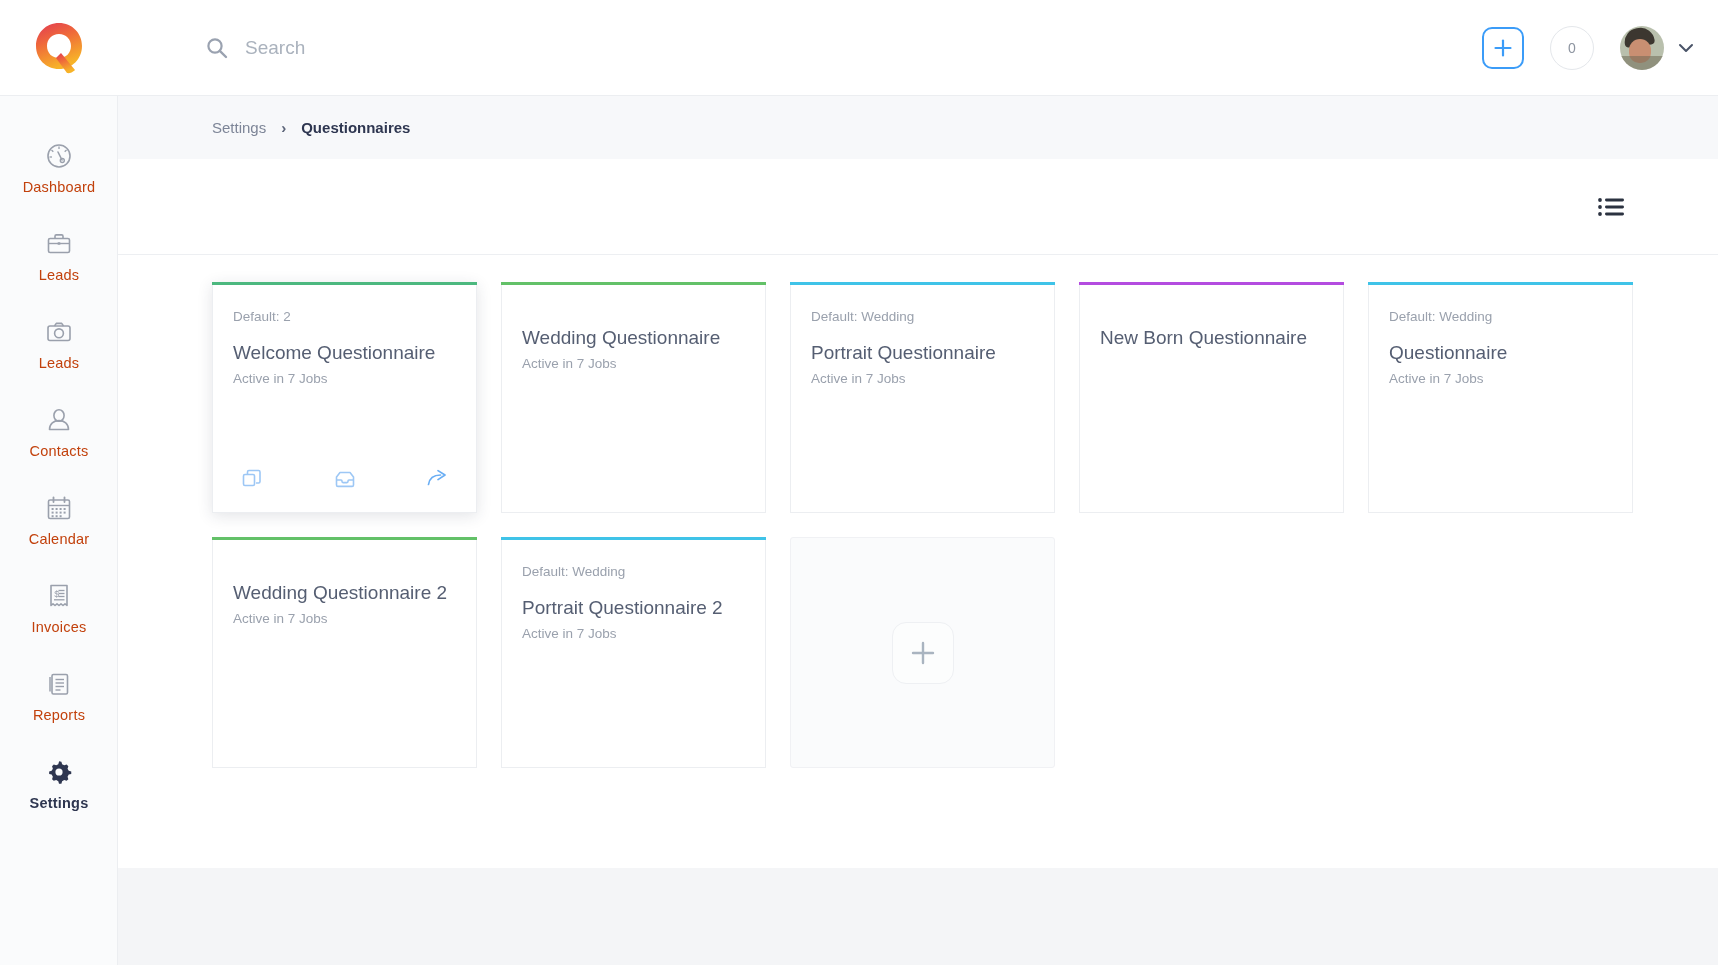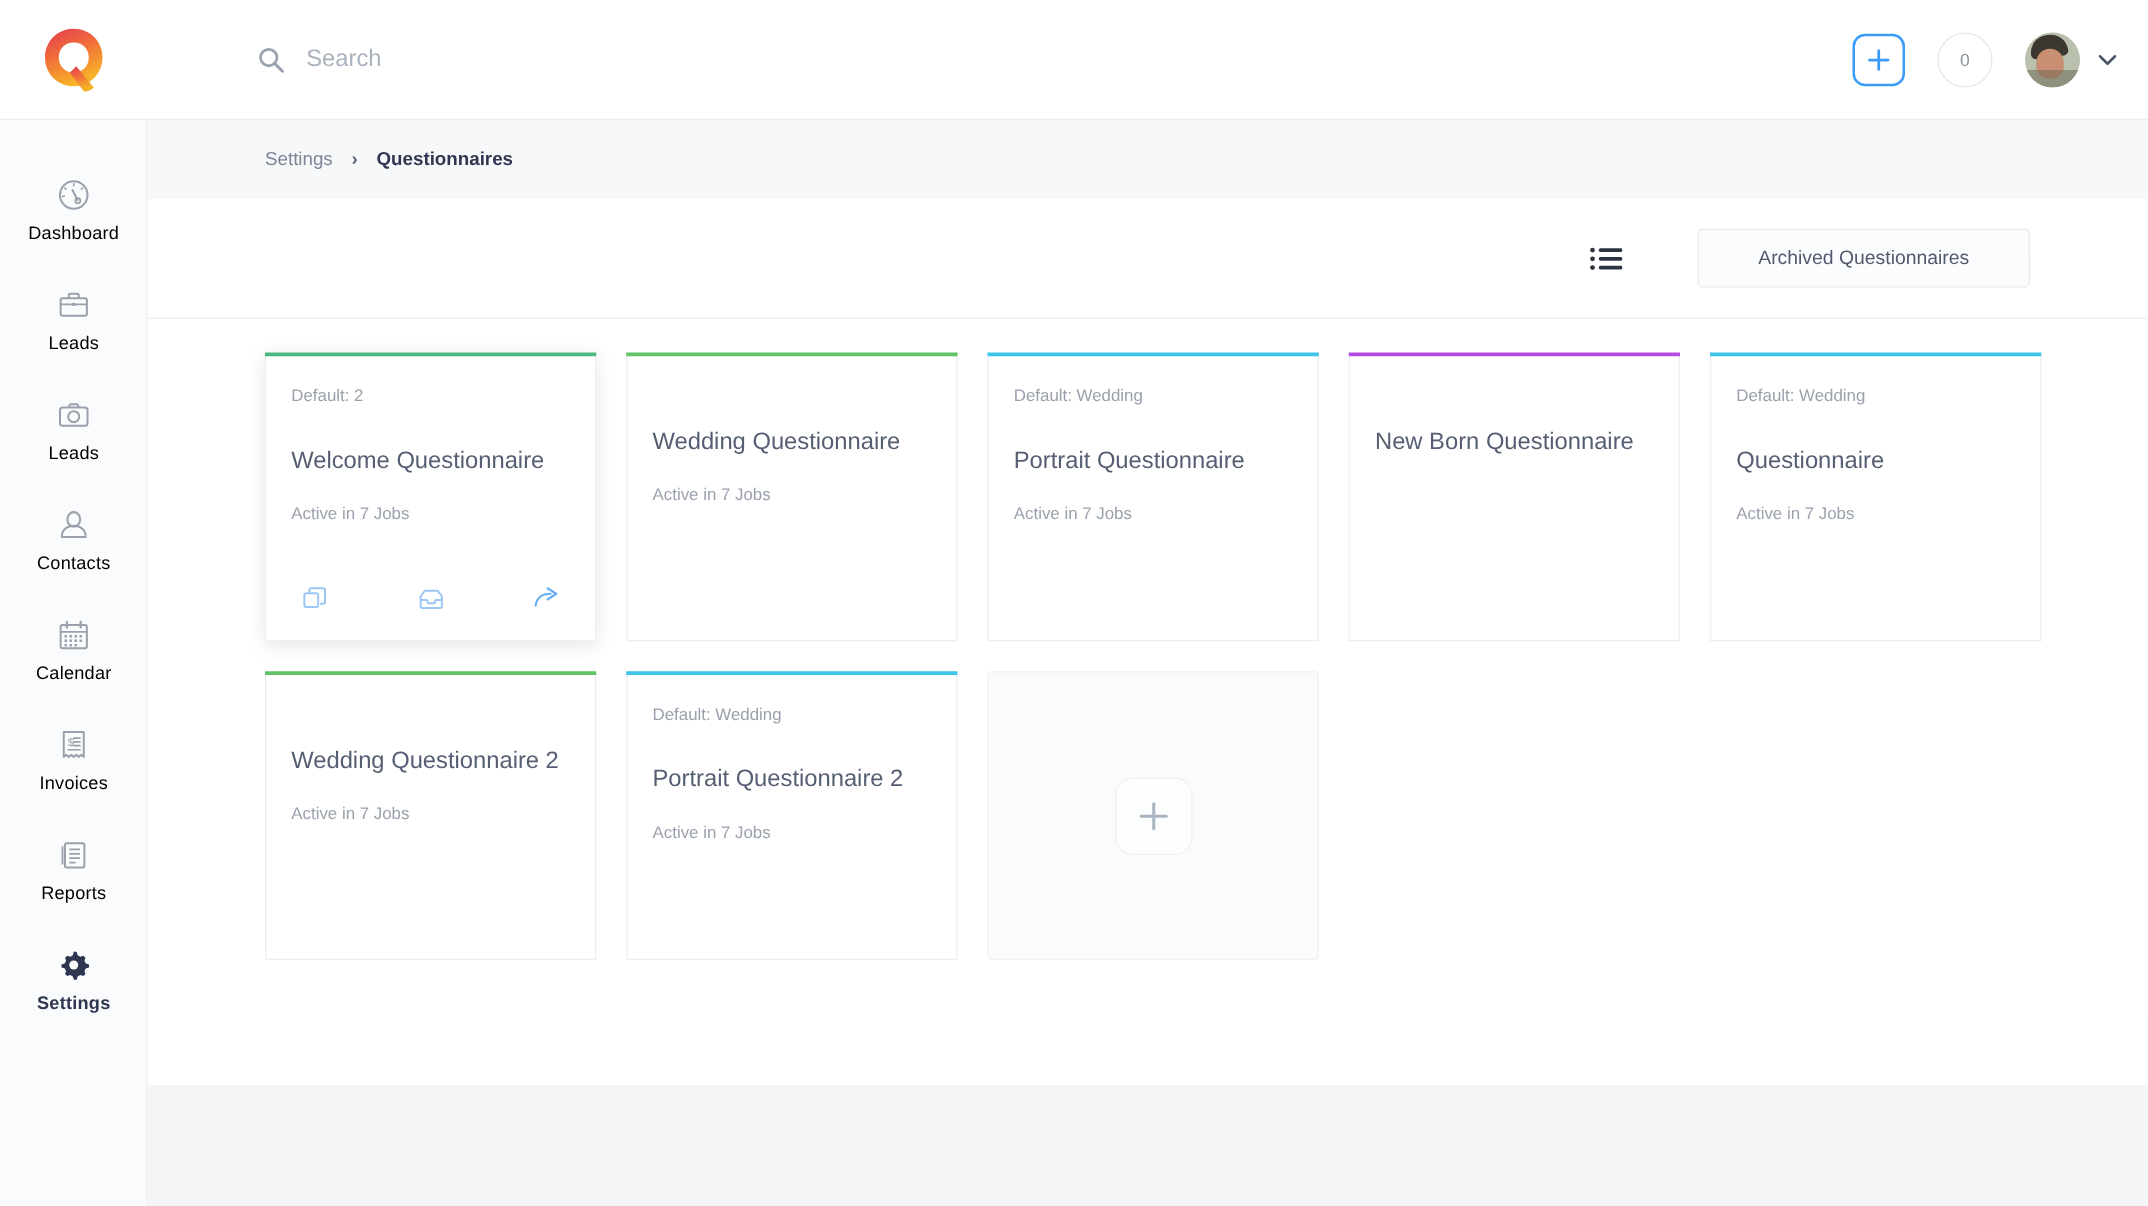--- a/index.html
+++ b/index.html
@@ -105,21 +105,21 @@
     display: flex; flex-direction: column;
     align-items: center;
     gap: 9px;
     margin-bottom: 35px;
     cursor: pointer;
     text-decoration: none;
   }
   .nav-icon { width: 28px; height: 28px; display: block; }
   .nav-label {
     font-size: 14.5px;
-    color: #000000;
+    color: #c2410c;
     letter-spacing: .2px;
   }
   .nav-item.active .nav-label { color: #2e3650; font-weight: bold; }
 
   
   .main {
     position: absolute; top: 96px; left: 118px;
     width: 1600px; height: 869px;
     background: #f4f5f7;
     overflow: hidden;
@@ -174,21 +174,21 @@
   }
 
   .card {
     height: 231px;
     background: #ffffff;
     border: 1px solid #eceef1;
     border-top: none;
     position: relative;
     cursor: pointer;
     padding: 0 20px;
-    display: flex; flex-direction: column; gap: 16px;
+    display: flex; flex-direction: column;
   }
   .card .topline {
     position: absolute; left: -1px; right: -1px; top: 0;
     height: 3px;
   }
   .card .default-tag {
     font-size: 13.5px; color: #9aa1ad;
     margin-top: 27px;
   }
   .card .default-tag.empty { visibility: hidden; }
@@ -395,21 +395,20 @@
     <div class="panel-head">
       <div class="head-right">
         <svg class="list-icon" viewBox="0 0 26 20">
           <circle cx="2" cy="3" r="1.9" fill="#2b3240"></circle>
           <circle cx="2" cy="10" r="1.9" fill="#2b3240"></circle>
           <circle cx="2" cy="17" r="1.9" fill="#2b3240"></circle>
           <rect x="7" y="1.5" width="19" height="3" rx="1.4" fill="#2b3240"></rect>
           <rect x="7" y="8.5" width="19" height="3" rx="1.4" fill="#2b3240"></rect>
           <rect x="7" y="15.5" width="19" height="3" rx="1.4" fill="#2b3240"></rect>
         </svg>
-        <button class="archived-btn">Archived Questionnaires</button>
       </div>
     </div>
 
     <div class="grid">
 
       <div class="card hovered">
         <div class="topline" style="background:#4cb87f"></div>
         <div class="default-tag">Default: 2</div>
         <div class="card-title">Welcome Questionnaire</div>
         <div class="card-sub">Active in 7 Jobs</div>

